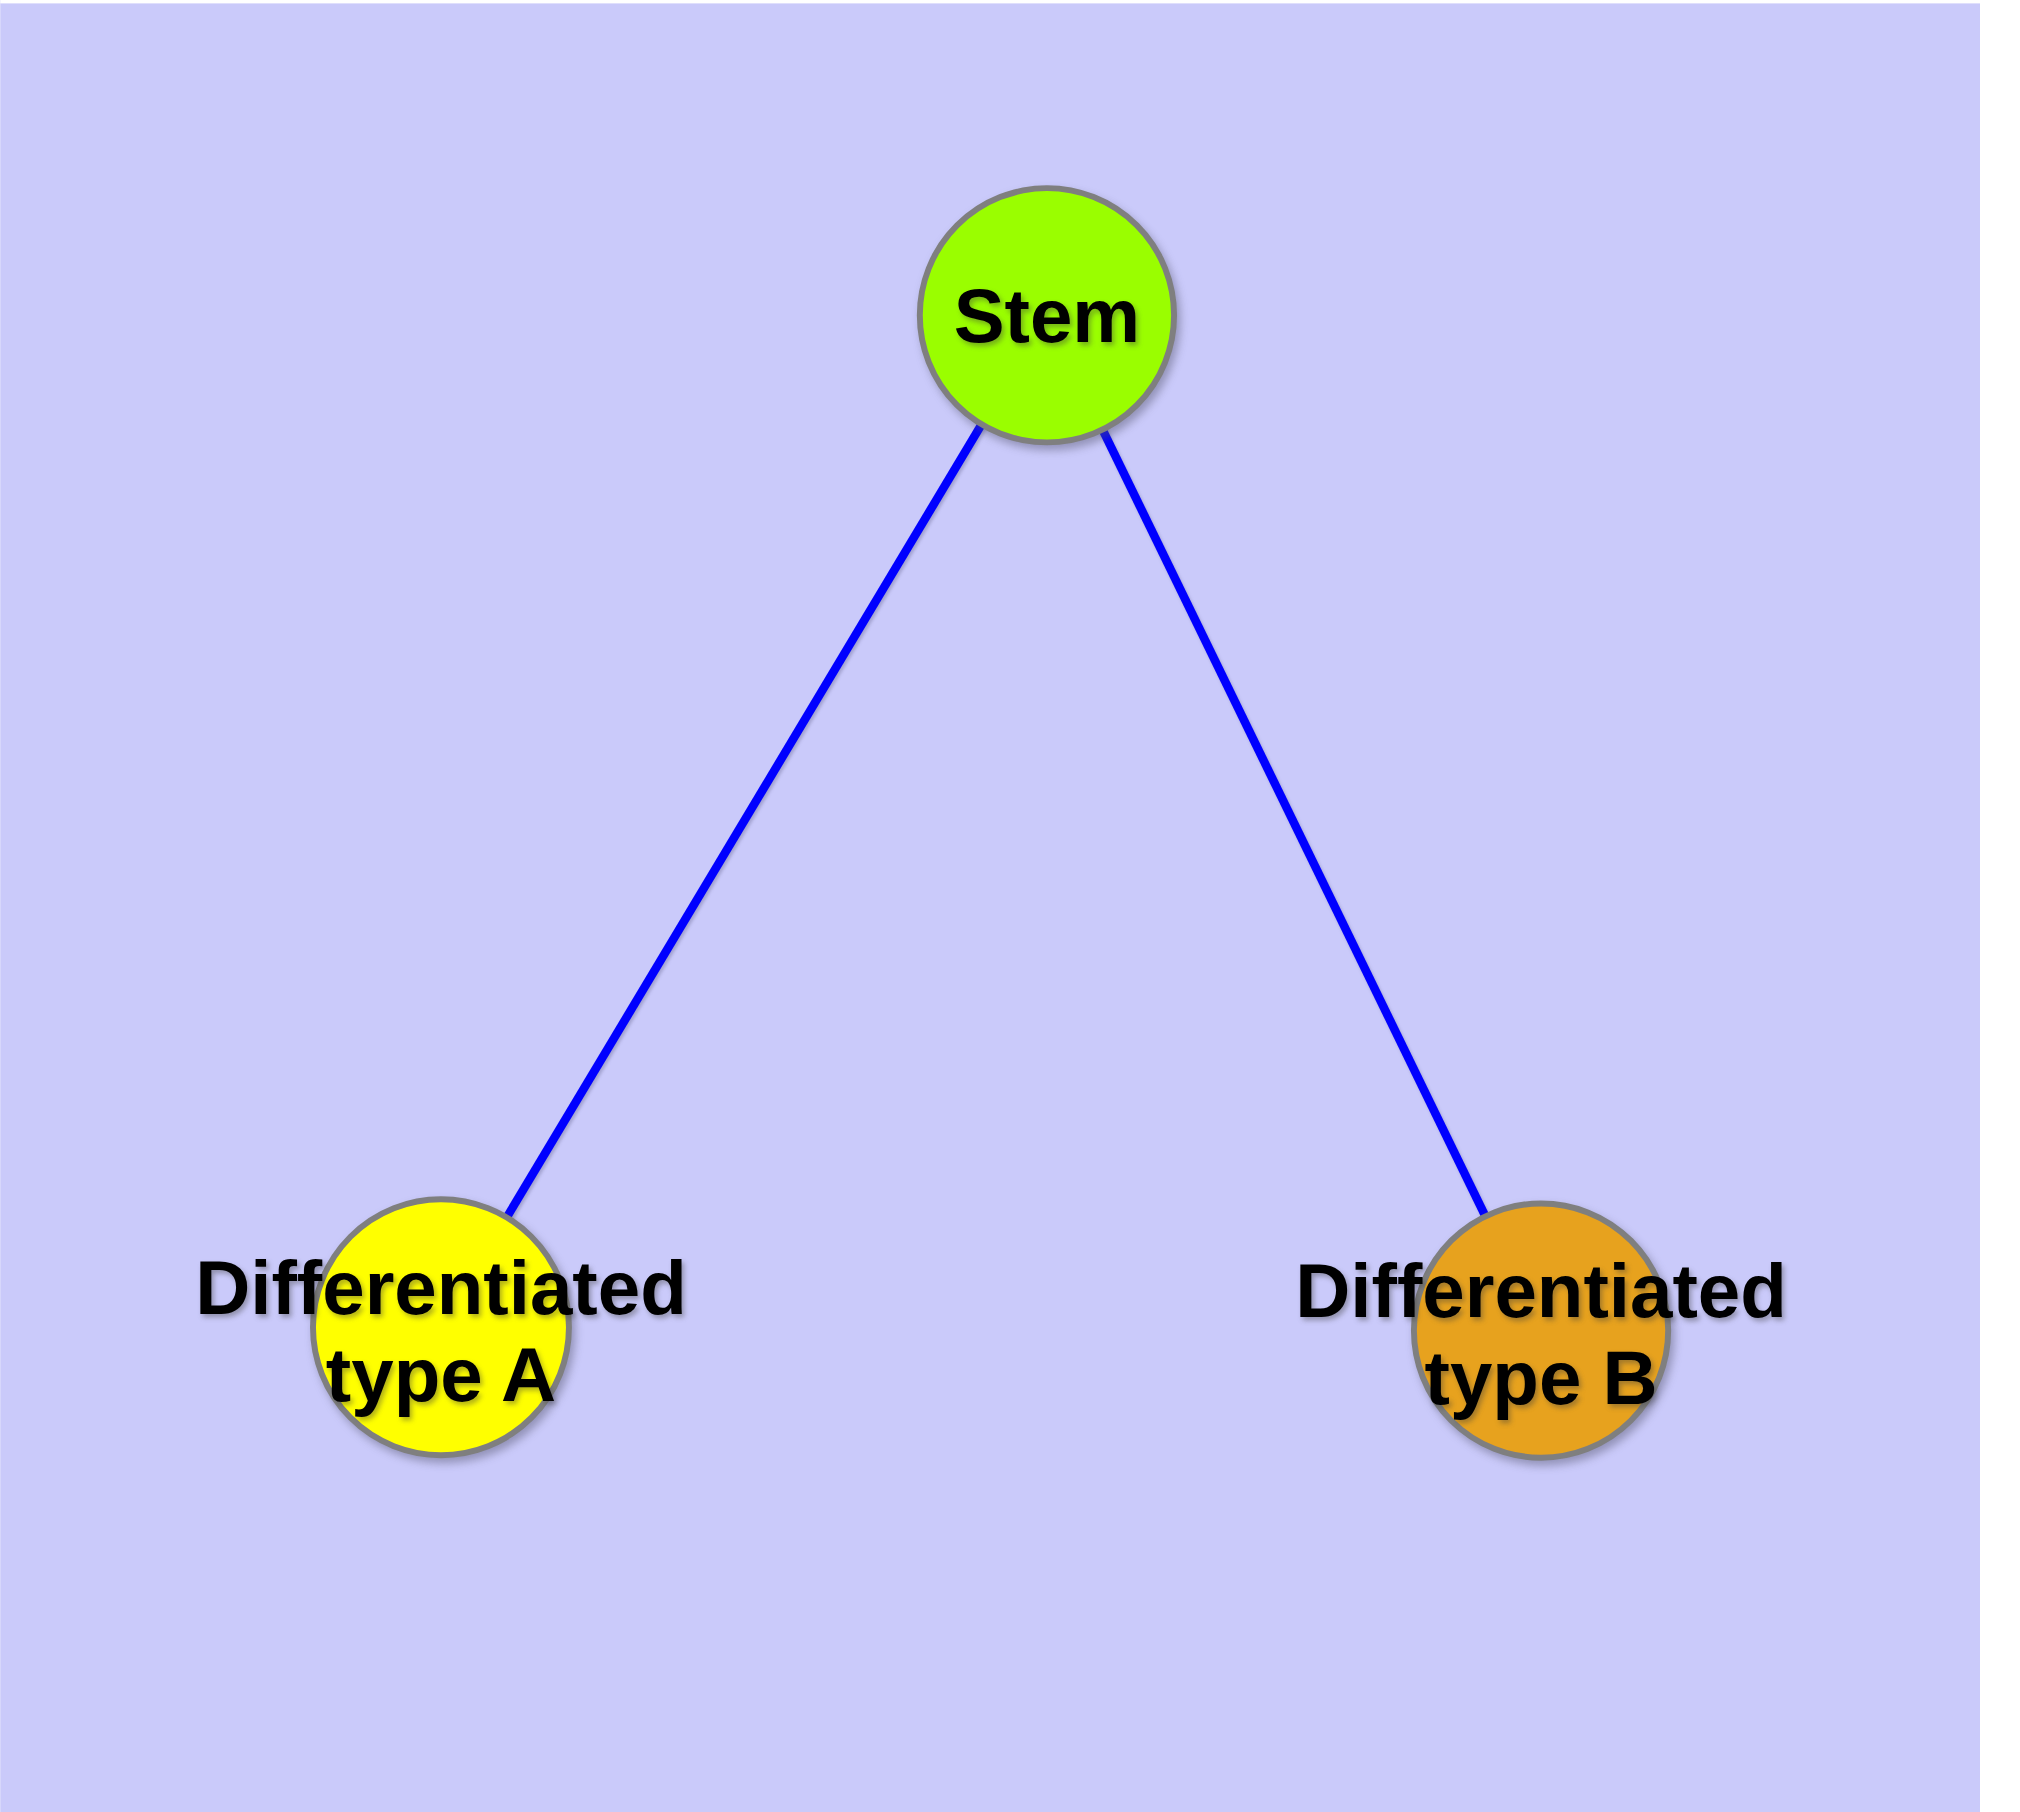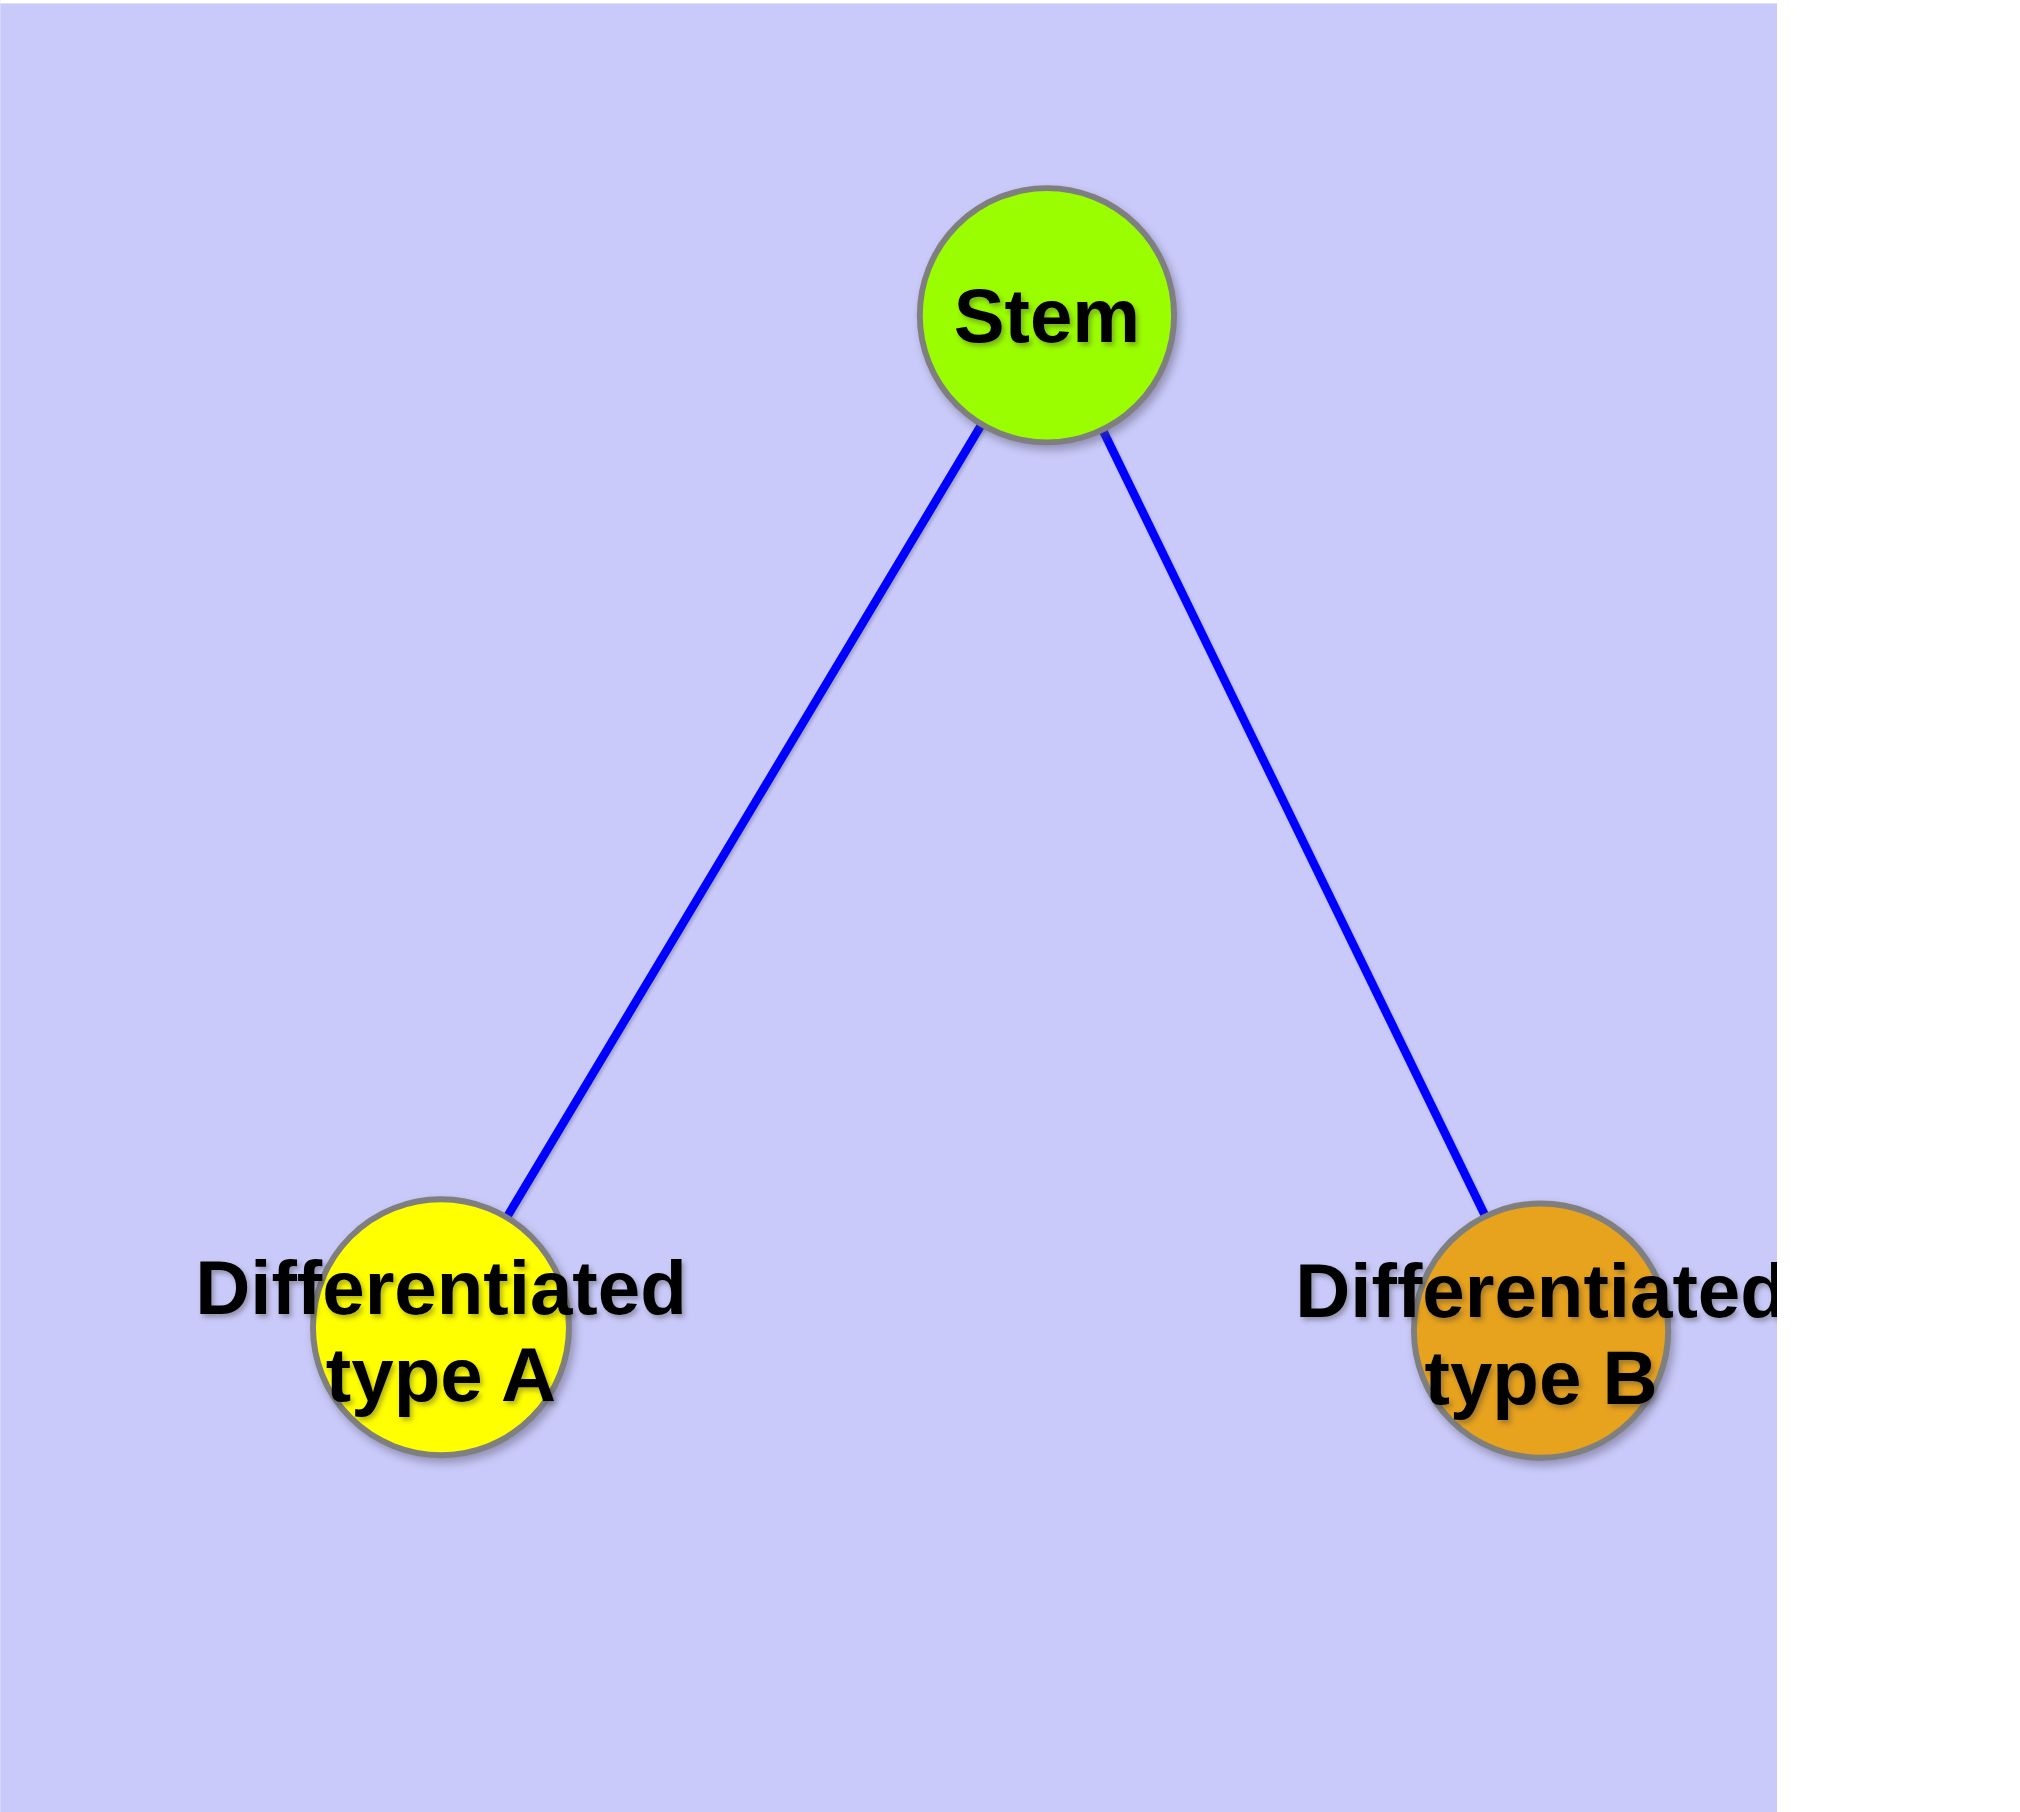--- a/index.html
+++ b/index.html
@@ -4,21 +4,21 @@
 <style>
   html, body {
     margin: 0;
     padding: 0;
   }
   body {
     font-family: "Liberation Sans", sans-serif;
   }
   .stage {
     position: relative;
-    width: 1777px;
+    width: 1980px;
     height: 1812px;
     overflow: hidden;
     text-align: right;
   }
   .stage svg {
     position: absolute;
     top: 0;
     left: 0;
     display: block;
   }

